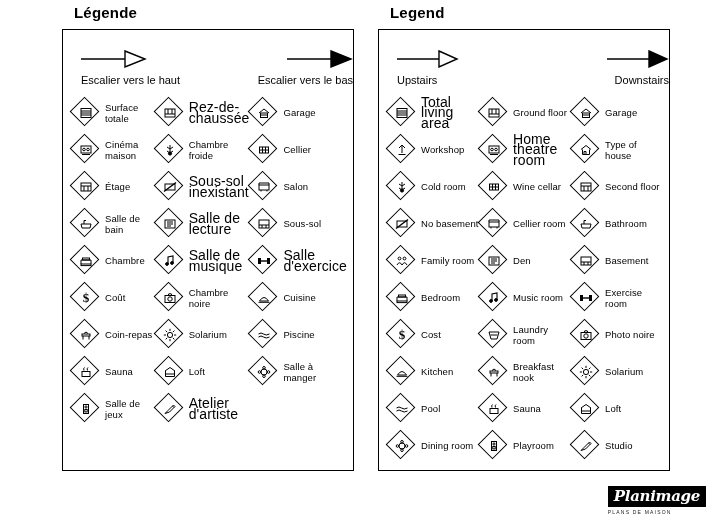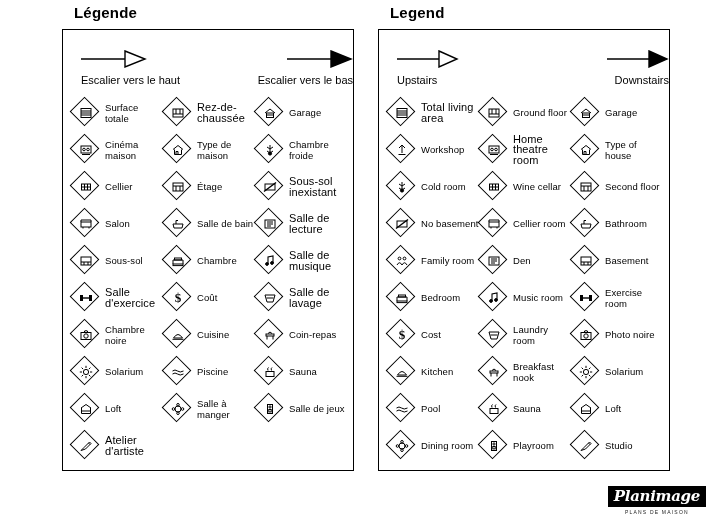--- a/index.html
+++ b/index.html
@@ -82,21 +82,21 @@
     height: 30px;
     flex: 0 0 30px;
     position: relative;
     margin-right: 4px;
   }
   .cell .caption {
     font-size: 9.5px;
     line-height: 11px;
     letter-spacing: 0.1px;
   }
-  .cell .caption.small { font-size: 11px; line-height: 10.5px; }
+  .cell .caption.small { font-size: 14px; line-height: 10.5px; }
 
   
   .dia {
     position: absolute;
     left: 3px;
     top: 3px;
     width: 21px;
     height: 21px;
     border: 1px solid #000;
     transform: rotate(45deg);
@@ -112,21 +112,21 @@
     font-size: 10px;
     line-height: 1;
   }
   .inner svg { display: block; }
 
   
   .logo {
     position: absolute;
     right: 14px;
     bottom: 8px;
-    text-align: center;
+    text-align: left;
   }
   .logo .brand {
     font-family: "DejaVu Serif", serif;
     font-style: italic;
     font-weight: bold;
     font-size: 15px;
     letter-spacing: -0.3px;
     background: #000;
     color: #fff;
     padding: 1px 6px 2px 6px;
@@ -219,33 +219,20 @@
               </svg>
             </div>
           </div>
           <div class="caption">Cinéma maison</div>
         </div>
         <div class="cell">
           <div class="glyph">
             <div class="dia"></div>
             <div class="inner">
               <svg width="16" height="16" viewBox="0 0 16 16" stroke="#000" fill="none" stroke-width="1">
-                <path d="M3 7.5 L8 3.5 L13 7.5"></path>
-                <path d="M4.5 7.5 L4.5 12.5 L11.5 12.5 L11.5 7.5"></path>
-                <path d="M6 12.5 L6 9.5 L8 9.5 L8 12.5"></path>
-              </svg>
-            </div>
-          </div>
-          <div class="caption">Type de maison</div>
-        </div>
-        <div class="cell">
-          <div class="glyph">
-            <div class="dia"></div>
-            <div class="inner">
-              <svg width="16" height="16" viewBox="0 0 16 16" stroke="#000" fill="none" stroke-width="1">
                 <path d="M8 3 L8 13"></path>
                 <path d="M5 5 L8 7 L11 5"></path>
                 <path d="M5 9 L8 11 L11 9"></path>
                 <circle cx="8" cy="11.5" r="1.6" fill="#000"></circle>
               </svg>
             </div>
           </div>
           <div class="caption">Chambre froide</div>
         </div>
         <div class="cell">
@@ -382,32 +369,20 @@
           <div class="caption small">Salle d'exercice</div>
         </div>
         <div class="cell">
           <div class="glyph">
             <div class="dia"></div>
             <div class="inner">
               <div style="font-family:'Liberation Serif',serif;font-weight:bold;font-size:13px;line-height:1">$</div>
             </div>
           </div>
           <div class="caption">Coût</div>
-        </div>
-        <div class="cell">
-          <div class="glyph">
-            <div class="dia"></div>
-            <div class="inner">
-              <svg width="16" height="16" viewBox="0 0 16 16" stroke="#000" fill="none" stroke-width="1">
-                <path d="M3 5 L13 5 L11 12 L5 12 Z"></path>
-                <line x1="4.5" y1="8" x2="11.5" y2="8"></line>
-              </svg>
-            </div>
-          </div>
-          <div class="caption small">Salle de lavage</div>
         </div>
         <div class="cell">
           <div class="glyph">
             <div class="dia"></div>
             <div class="inner">
               <svg width="16" height="16" viewBox="0 0 16 16" stroke="#000" fill="none" stroke-width="1">
                 <rect x="3" y="5.5" width="10" height="7"></rect>
                 <path d="M6 5.5 L6.8 3.8 L9.2 3.8 L10 5.5"></path>
                 <circle cx="8" cy="9" r="2.2"></circle>
               </svg>

